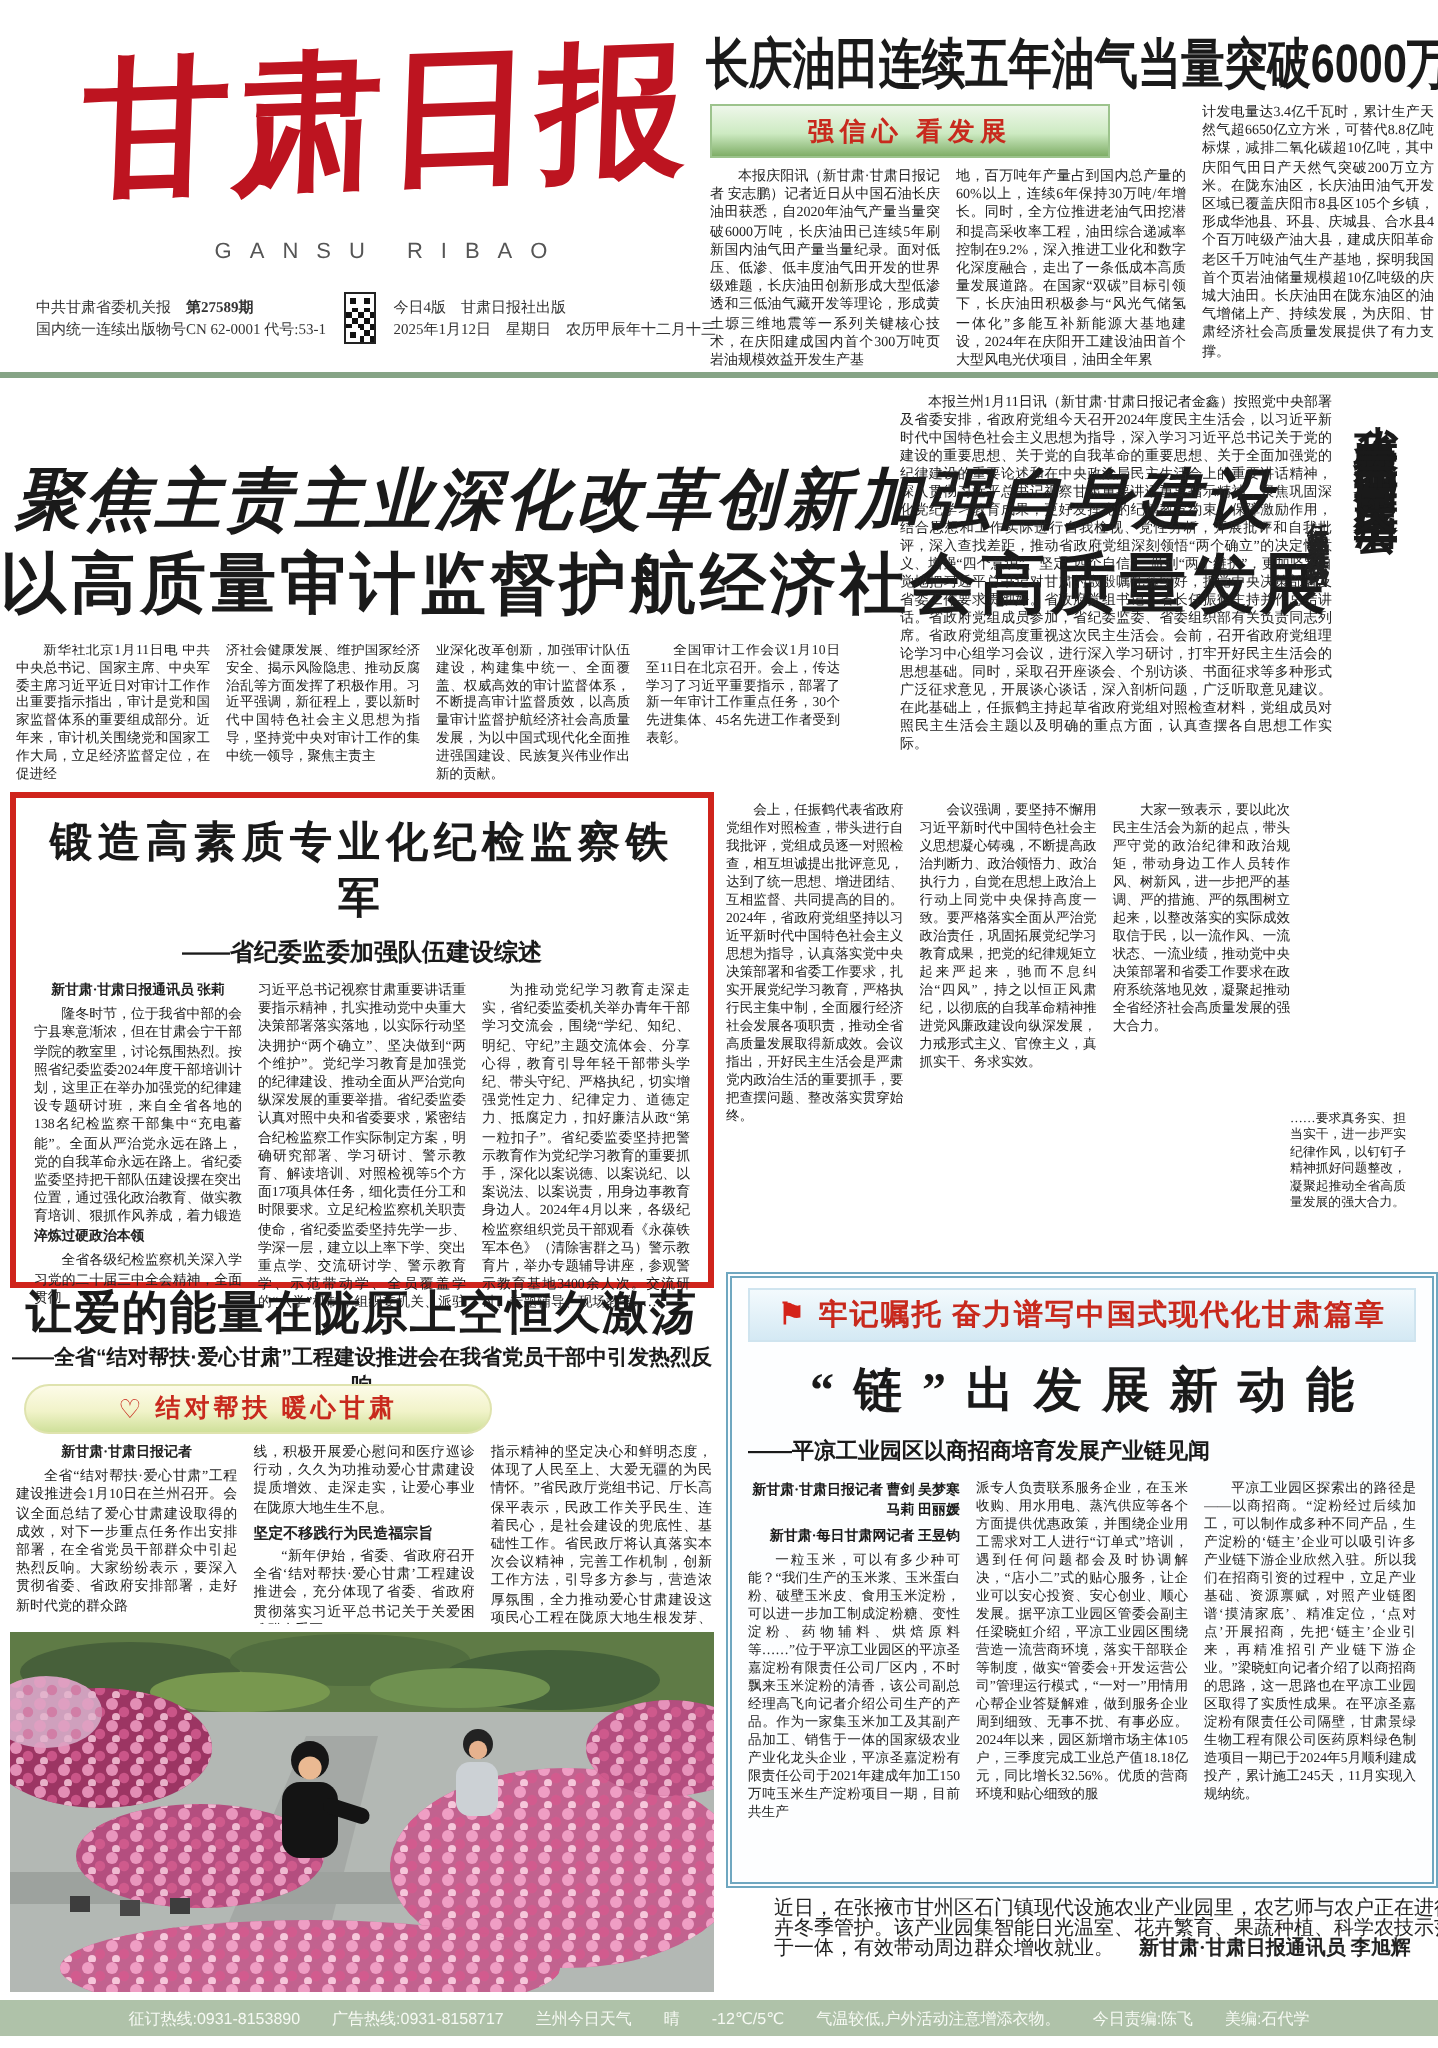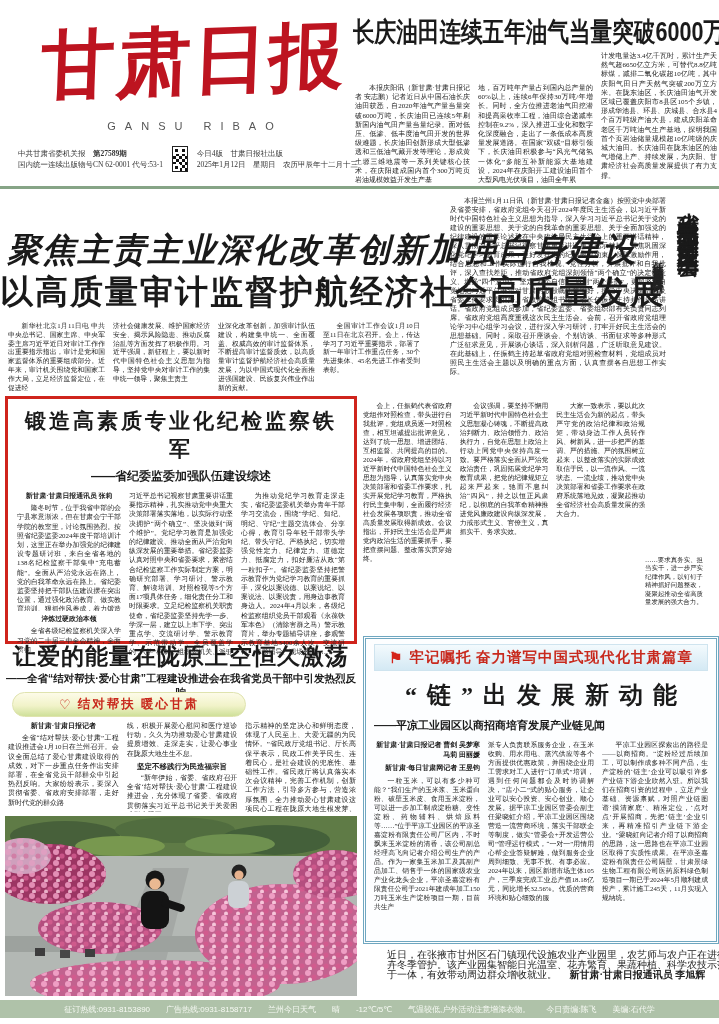--- a/index.html
+++ b/index.html
@@ -8,21 +8,21 @@
     position:relative; width:719px; height:1024px; margin:0 auto;
     background:#ffffff; overflow:hidden;
     font-family:"Liberation Serif","DejaVu Serif",serif; color:#1a1a1a;
   }
   .abs { position:absolute; }
   .sans { font-family:"Liberation Sans","DejaVu Sans",sans-serif; }
   .body-t { font-size:7px; line-height:9.2px; color:#222; text-align:justify; overflow:hidden; }
   .ind { text-indent:2em; }
   .colflex { display:flex; gap:8px; }
   .colflex > div { flex:1; overflow:hidden; }
-  .subhd { font-weight:bold; text-align:center; font-size:7.5px; margin:3px 0; text-indent:0; }
+  .subhd { font-weight:bold; font-size:7.5px; margin:3px 0; text-indent:0; }
   .byl { font-weight:bold; text-align:center; font-size:7px; margin-bottom:3px; text-indent:0; }
 
   
   .logo { left:28px; top:6px; width:330px; height:118px; text-align:center;
           font-size:74px; font-weight:bold; color:#bd1420; letter-spacing:2px;
           transform:rotate(-2deg) skewX(-4deg); line-height:110px; white-space:nowrap; }
   .logo-latin { left:60px; top:120px; width:270px; text-align:center; font-size:11px;
           letter-spacing:9px; color:#555; }
   .mast-info { left:18px; top:146px; width:340px; display:flex; gap:9px; align-items:center; justify-content:center; }
   .mi-block { font-size:7.5px; line-height:11px; color:#333; white-space:nowrap; }
@@ -118,20 +118,21 @@
         <i class="bl"></i>
       </div>
     <div class="mi-block">
       <div>今日4版　甘肃日报社出版</div>
       <div>2025年1月12日　星期日　农历甲辰年十二月十三</div>
     </div>
   </div>
   <div class="abs mast-divider"></div>
 
   <div class="abs ts-head sans">长庆油田连续五年油气当量突破6000万吨</div>
+  <div class="abs ts-banner">强信心 看发展</div>
   <div class="abs ts-cols12 colflex">
     <div class="body-t ind">本报庆阳讯（新甘肃·甘肃日报记者 安志鹏）记者近日从中国石油长庆油田获悉，自2020年油气产量当量突破6000万吨，长庆油田已连续5年刷新国内油气田产量当量纪录。面对低压、低渗、低丰度油气田开发的世界级难题，长庆油田创新形成大型低渗透和三低油气藏开发等理论，形成黄土塬三维地震等一系列关键核心技术，在庆阳建成国内首个300万吨页岩油规模效益开发生产基</div>
     <div class="body-t">地，百万吨年产量占到国内总产量的60%以上，连续6年保持30万吨/年增长。同时，全方位推进老油气田挖潜和提高采收率工程，油田综合递减率控制在9.2%，深入推进工业化和数字化深度融合，走出了一条低成本高质量发展道路。在国家“双碳”目标引领下，长庆油田积极参与“风光气储氢一体化”多能互补新能源大基地建设，2024年在庆阳开工建设油田首个大型风电光伏项目，油田全年累</div>
   </div>
   <div class="abs ts-col3 body-t">计发电量达3.4亿千瓦时，累计生产天然气超6650亿立方米，可替代8.8亿吨标煤，减排二氧化碳超10亿吨，其中庆阳气田日产天然气突破200万立方米。在陇东油区，长庆油田油气开发区域已覆盖庆阳市8县区105个乡镇，形成华池县、环县、庆城县、合水县4个百万吨级产油大县，建成庆阳革命老区千万吨油气生产基地，探明我国首个页岩油储量规模超10亿吨级的庆城大油田。长庆油田在陇东油区的油气增储上产、持续发展，为庆阳、甘肃经济社会高质量发展提供了有力支撑。</div>
 
   <div class="abs bighead bh1 sans">聚焦主责主业深化改革创新加强自身建设</div>
   <div class="abs bighead bh2 sans">以高质量审计监督护航经济社会高质量发展</div>
   <div class="abs audit-cols colflex">
     <div class="body-t ind">新华社北京1月11日电 中共中央总书记、国家主席、中央军委主席习近平近日对审计工作作出重要指示指出，审计是党和国家监督体系的重要组成部分。近年来，审计机关围绕党和国家工作大局，立足经济监督定位，在促进经</div>

